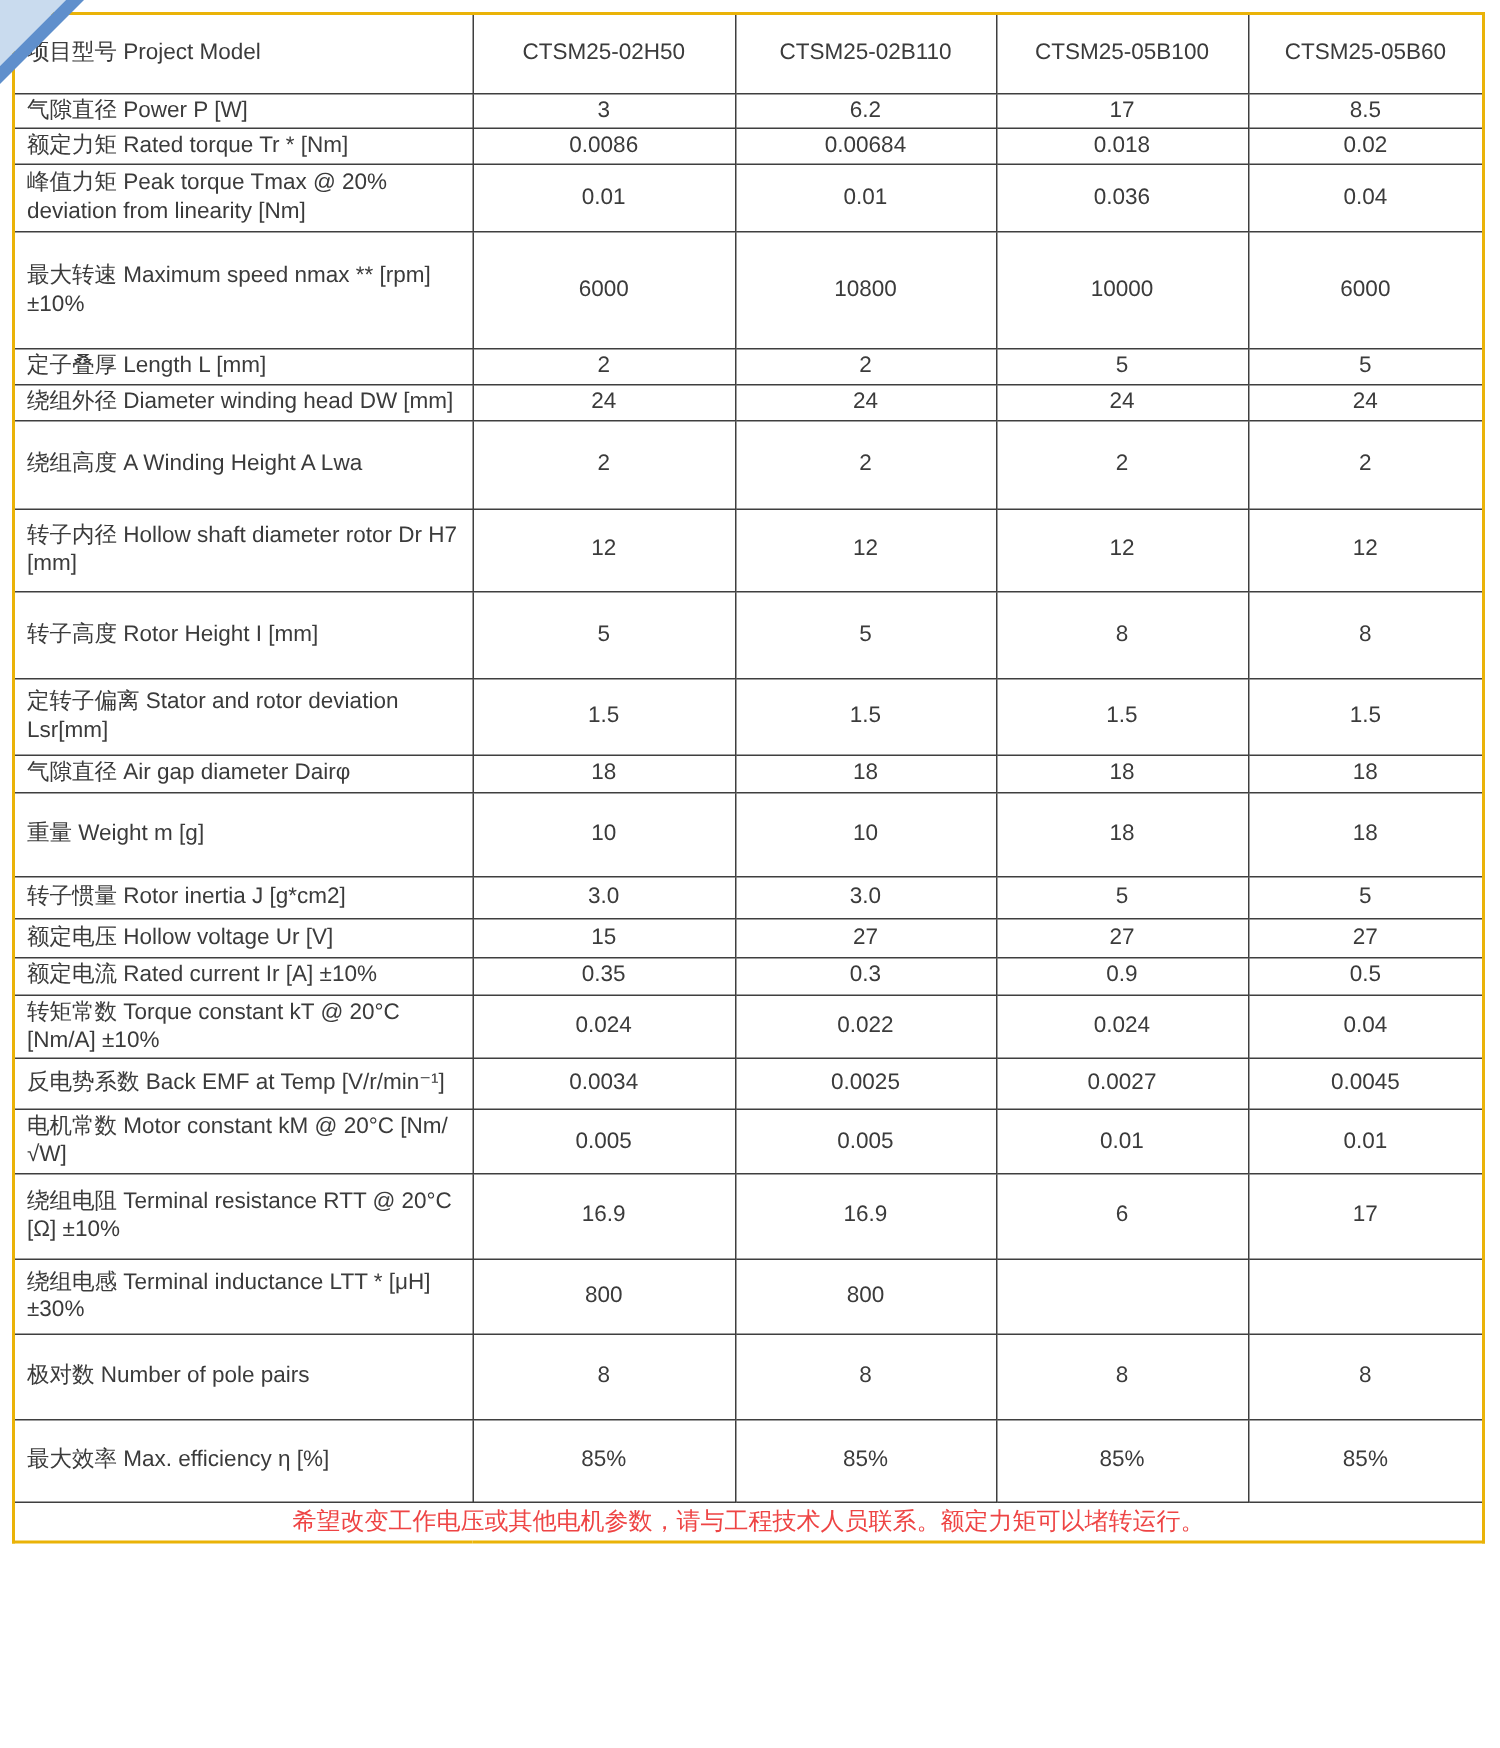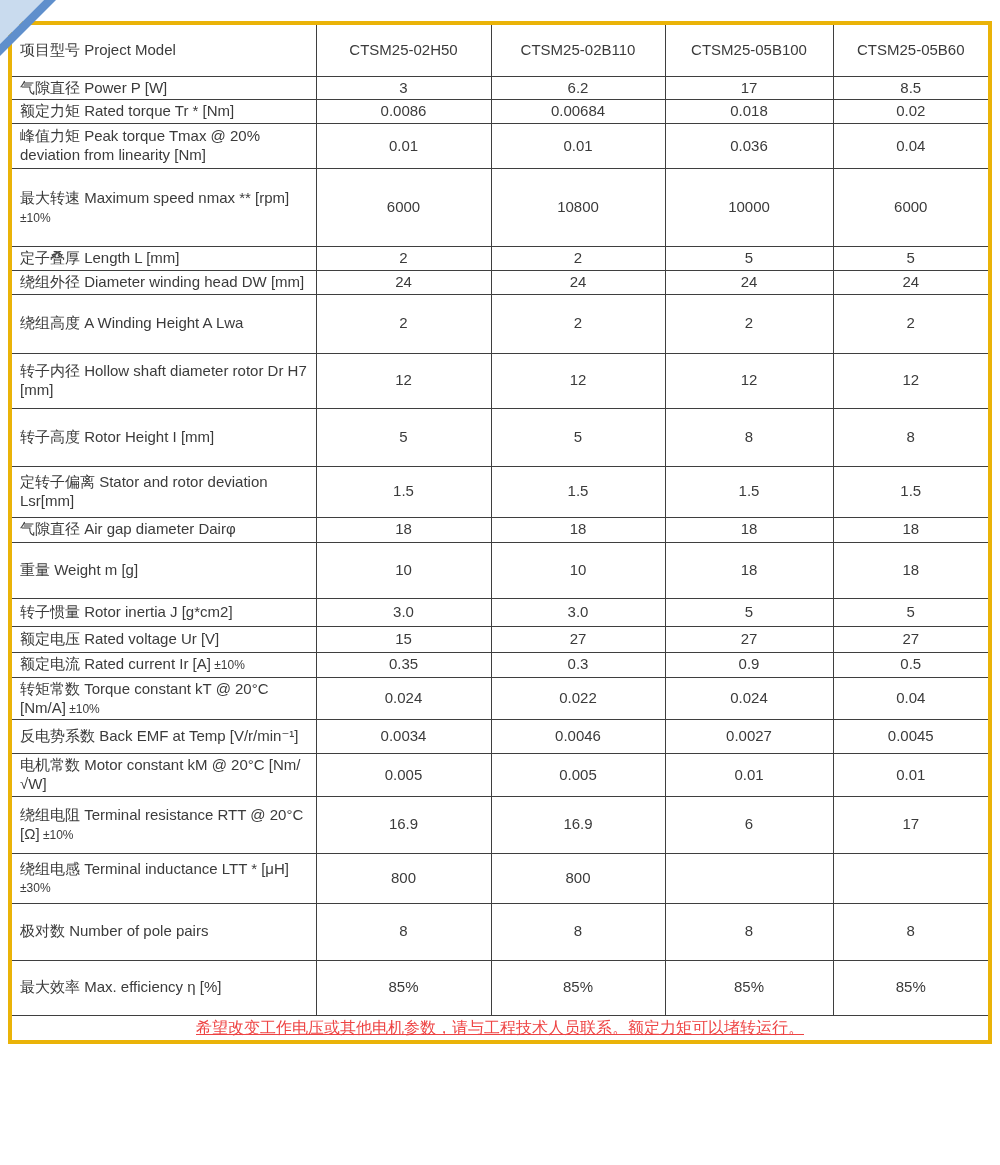--- a/index.html
+++ b/index.html
@@ -12,36 +12,35 @@
     width:1000px;height:1165px;position:relative;
     font-family:"Liberation Sans","DejaVu Sans",sans-serif;
     color:var(--text,#3b3b3b);
   }
   .corner-decor{position:absolute;top:0;left:0;z-index:3;pointer-events:none;}
   .corner-decor .light{fill:var(--corner_light,#c9dbee);}
   .corner-decor .dark{fill:var(--corner_dark,#5f8fcc);}
   .sheet{position:absolute;top:8px;left:8px;}
   table#spec{
     border-collapse:collapse;table-layout:fixed;width:980px;
-    border:4px solid #eab308;
-    margin-top:13px;
+    border:2px solid #eab308;
   }
   #spec th,#spec td{
     border:1.5px solid var(--border,#3f3f3f);
     vertical-align:middle;
     font-size:15px;line-height:1.25;
     padding:2px 6px;
     overflow:hidden;
   }
   #spec thead tr{height:53px;}
   #spec th{font-weight:normal;text-align:center;}
   #spec th.corner{text-align:left;padding-left:8px;}
   #spec td.label-cell{text-align:left;padding-left:8px;}
   #spec td.value-cell{text-align:center;}
-  .note{font-size:12px;letter-spacing:0;}
+  .note{font-size:15px;letter-spacing:0;}
   
   #spec tbody tr:nth-child(1){height:22px}
   #spec tbody tr:nth-child(2){height:22px}
   #spec tbody tr:nth-child(3){height:45px}
   #spec tbody tr:nth-child(4){height:78px}
   #spec tbody tr:nth-child(5){height:24px}
   #spec tbody tr:nth-child(6){height:22px}
   #spec tbody tr:nth-child(7){height:59px}
   #spec tbody tr:nth-child(8){height:55px}
   #spec tbody tr:nth-child(9){height:58px}
@@ -58,21 +57,21 @@
   #spec tbody tr:nth-child(20){height:50px}
   #spec tbody tr:nth-child(21){height:57px}
   #spec tbody tr:nth-child(22){height:55px}
   #spec tbody tr:nth-child(23){height:56px}
   #spec tbody tr:nth-child(24){height:52px}
   #spec tbody tr:nth-child(25){height:28px}
   #spec tbody tr:nth-child(26){height:27px}
   #spec tfoot tr{height:27px;}
   #spec tfoot td{
     text-align:center;color:var(--footer_red,#ee4444);
-    font-size:16px;padding:2px 4px;text-decoration:underline;
+    font-size:16px;padding:2px 4px;
   }
 </style>
 </head>
 <body>
 
 <svg class="corner-decor" width="70" height="70" viewBox="0 0 70 70" aria-hidden="true">
   <polygon class="light" points="0,0 44,0 0,44"></polygon>
   <polygon class="dark" points="44,0 56,0 0,56 0,44"></polygon>
 </svg>
 
@@ -180,21 +179,21 @@
           <td class="value-cell">18</td>
         </tr>
         <tr>
           <td class="label-cell">转子惯量 Rotor inertia J [g*cm2]</td>
           <td class="value-cell">3.0</td>
           <td class="value-cell">3.0</td>
           <td class="value-cell">5</td>
           <td class="value-cell">5</td>
         </tr>
         <tr>
-          <td class="label-cell">额定电压 Rated voltage Ur [V]</td>
+          <td class="label-cell">额定电压 Hollow voltage Ur [V]</td>
           <td class="value-cell">15</td>
           <td class="value-cell">27</td>
           <td class="value-cell">27</td>
           <td class="value-cell">27</td>
         </tr>
         <tr>
           <td class="label-cell">额定电流 Rated current Ir [A]<span class="note"> ±10%</span></td>
           <td class="value-cell">0.35</td>
           <td class="value-cell">0.3</td>
           <td class="value-cell">0.9</td>
@@ -203,21 +202,21 @@
         <tr>
           <td class="label-cell">转矩常数 Torque constant kT @ 20°C [Nm/A]<span class="note"> ±10%</span></td>
           <td class="value-cell">0.024</td>
           <td class="value-cell">0.022</td>
           <td class="value-cell">0.024</td>
           <td class="value-cell">0.04</td>
         </tr>
         <tr>
           <td class="label-cell">反电势系数 Back EMF at Temp [V/r/min⁻¹]</td>
           <td class="value-cell">0.0034</td>
-          <td class="value-cell">0.0046</td>
+          <td class="value-cell">0.0025</td>
           <td class="value-cell">0.0027</td>
           <td class="value-cell">0.0045</td>
         </tr>
         <tr>
           <td class="label-cell">电机常数 Motor constant kM @ 20°C [Nm/√W]</td>
           <td class="value-cell">0.005</td>
           <td class="value-cell">0.005</td>
           <td class="value-cell">0.01</td>
           <td class="value-cell">0.01</td>
         </tr>

